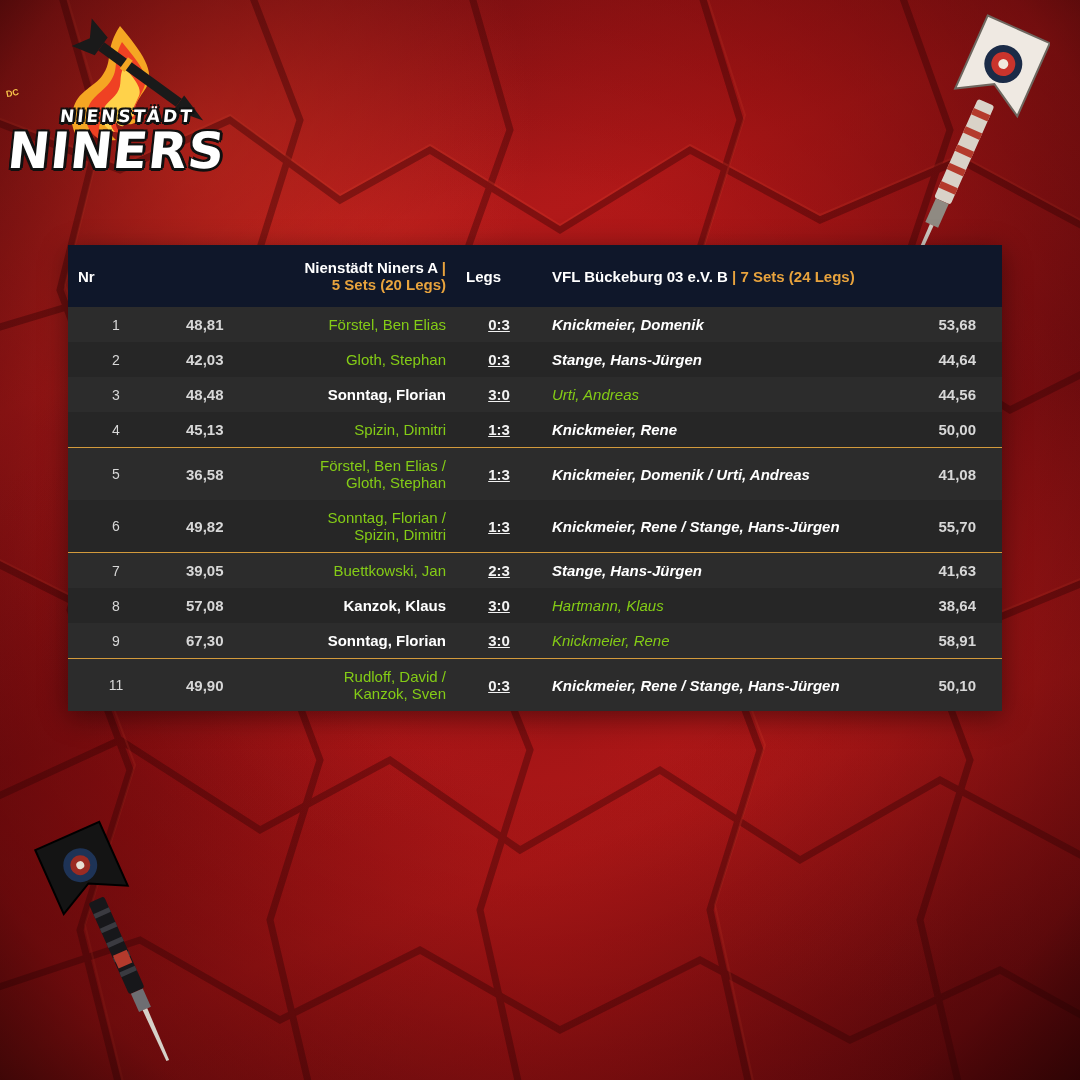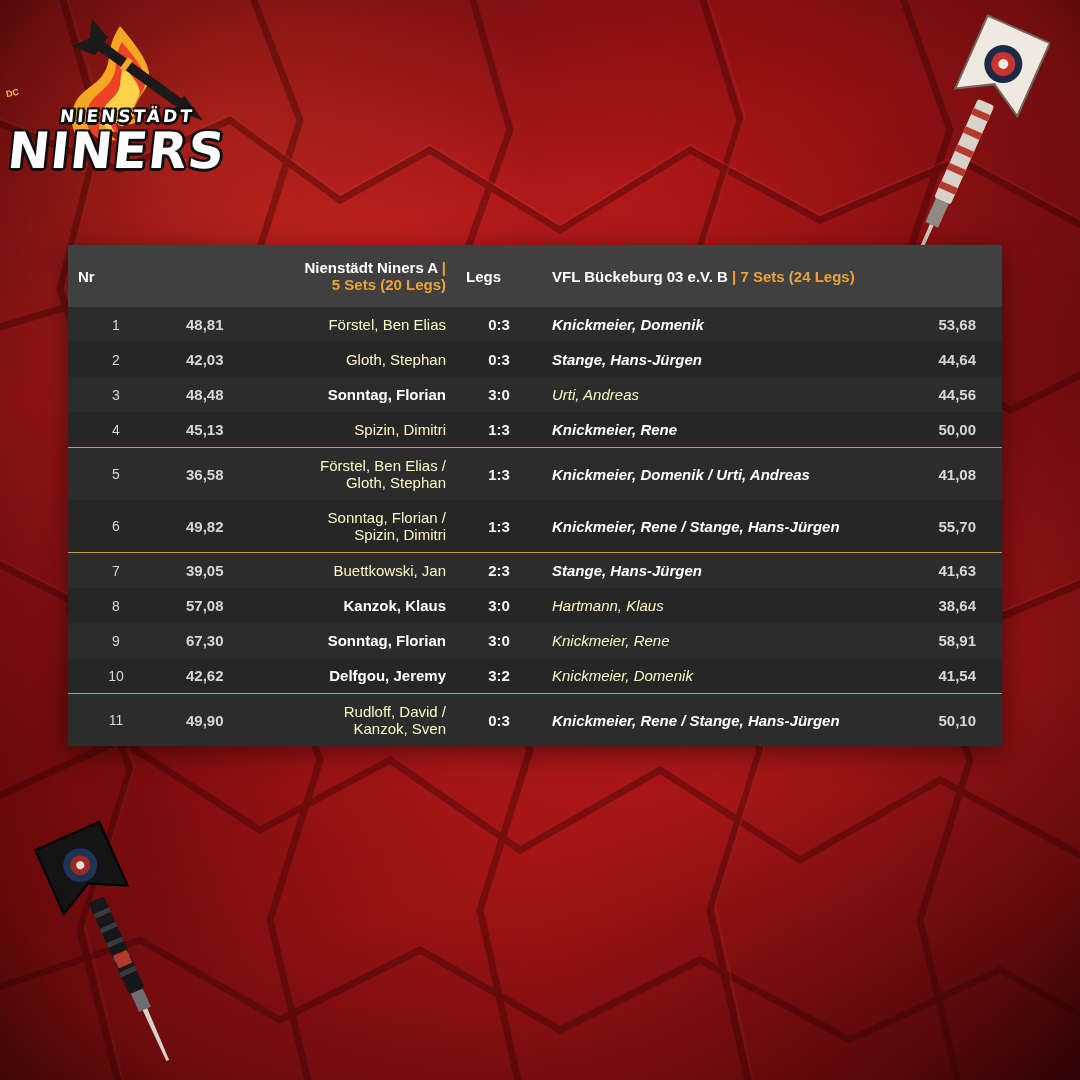--- a/index.html
+++ b/index.html
@@ -102,21 +102,21 @@
     z-index: 10;
     box-shadow: 0 6px 26px rgba(0,0,0,0.45);
     background: #2a2a2a;
   }
   table.match {
     width: 100%;
     border-collapse: collapse;
     table-layout: fixed;
   }
   table.match thead th {
-    background: #404040;
+    background: #0f172a;
     color: #ffffff;
     font-size: 15px;
     font-weight: bold;
     padding: 14px 10px;
     vertical-align: middle;
     text-align: left;
     margin-top: 20px;
   }
   th.col-nr   { width: 76px;  text-align: center; }
   th.col-avg-h{ width: 110px; }
@@ -134,26 +134,26 @@
     padding: 9px 10px;
     vertical-align: middle;
     background: #2c2c2c;
   }
   tbody tr.alt td { background: #262626; }
   tbody tr.block-start td { border-top: 1.5px solid #d39a3c; }
 
   td.nr { text-align: center; color: #d8d8d8; font-size: 14px; width: 76px; }
   td.avg-h { color: #d8d8d8; text-align: left; padding-left: 22px; }
   td.home { text-align: right; }
-  td.legs { text-align: center; color: #f2f2f2; font-weight: bold; }
+  td.legs { text-align: center; color: #f2f2f2; font-weight: bold; text-decoration: underline; }
   td.away { text-align: left; font-style: italic; }
   td.avg-a { text-align: right; color: #d8d8d8; padding-right: 26px; }
 
   .win { color: #ffffff; font-weight: bold; }
-  .lose { color: #fef9c3; font-weight: normal; }
+  .lose { color: #84cc16; font-weight: normal; }
   .avg-win { color: #ffffff; font-weight: bold; }
   .avg-lose { color: #8d8d8d; font-weight: bold; }
 </style>
 </head>
 <body>
 
 <div class="bg"></div>
 
 <svg class="bg-cracks" width="1080" height="1080" viewBox="0 0 1080 1080">
   <g stroke="#3a0406" stroke-width="7" fill="none" opacity="0.75" stroke-linecap="round">
@@ -322,28 +322,20 @@
           <td class="avg-a avg-lose">38,64</td>
         </tr>
         <tr>
           <td class="nr">9</td>
           <td class="avg-h avg-win">67,30</td>
           <td class="home win">Sonntag, Florian</td>
           <td class="legs">3:0</td>
           <td class="away lose">Knickmeier, Rene</td>
           <td class="avg-a avg-lose">58,91</td>
         </tr>
-        <tr class="alt">
-          <td class="nr">10</td>
-          <td class="avg-h avg-win">42,62</td>
-          <td class="home win">Delfgou, Jeremy</td>
-          <td class="legs">3:2</td>
-          <td class="away lose">Knickmeier, Domenik</td>
-          <td class="avg-a avg-lose">41,54</td>
-        </tr>
         <tr class="block-start">
           <td class="nr">11</td>
           <td class="avg-h avg-lose">49,90</td>
           <td class="home lose">Rudloff, David / Kanzok, Sven</td>
           <td class="legs">0:3</td>
           <td class="away win">Knickmeier, Rene / Stange, Hans-Jürgen</td>
           <td class="avg-a avg-win">50,10</td>
         </tr>
       </tbody>
   </table>

